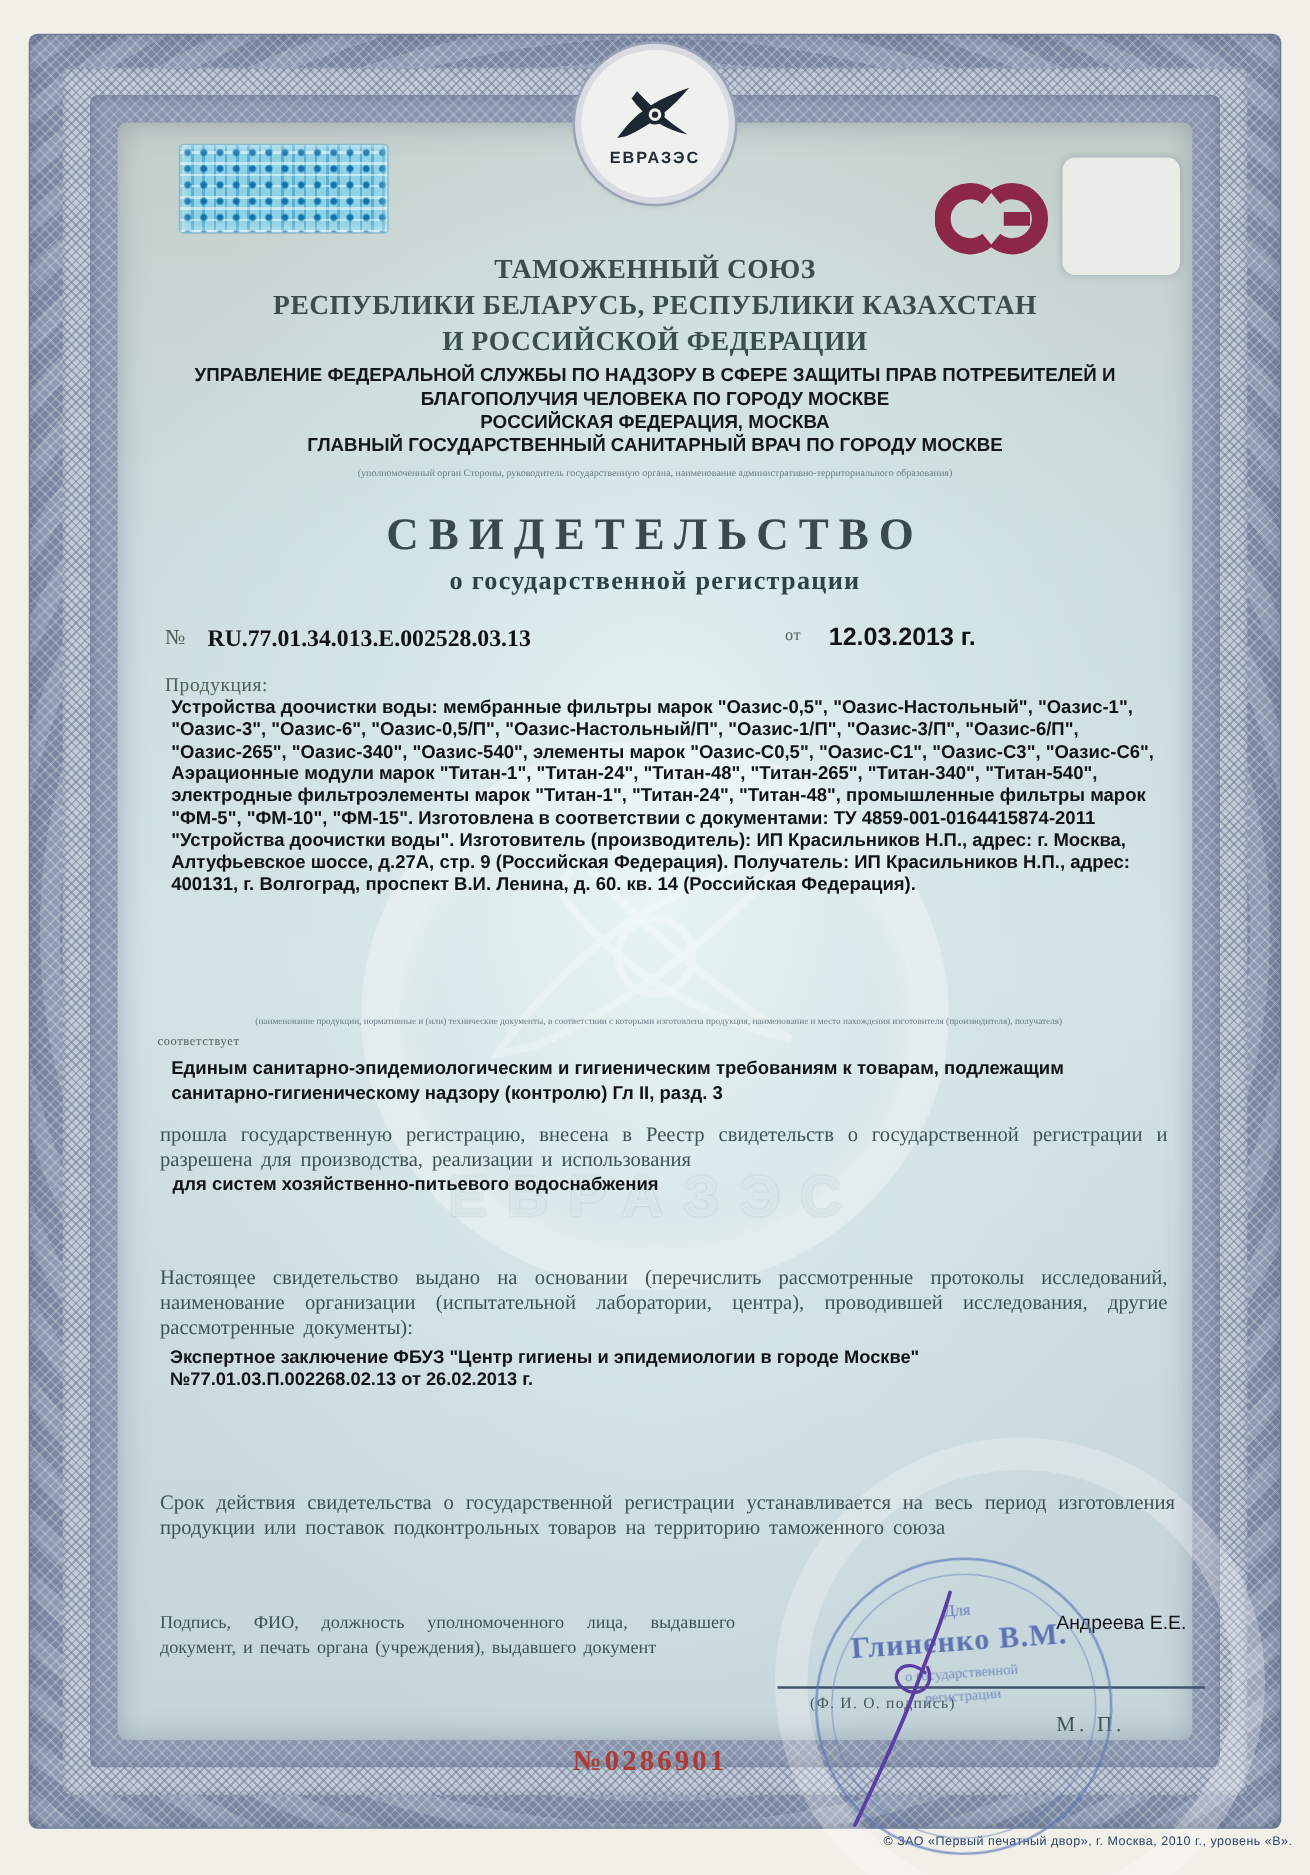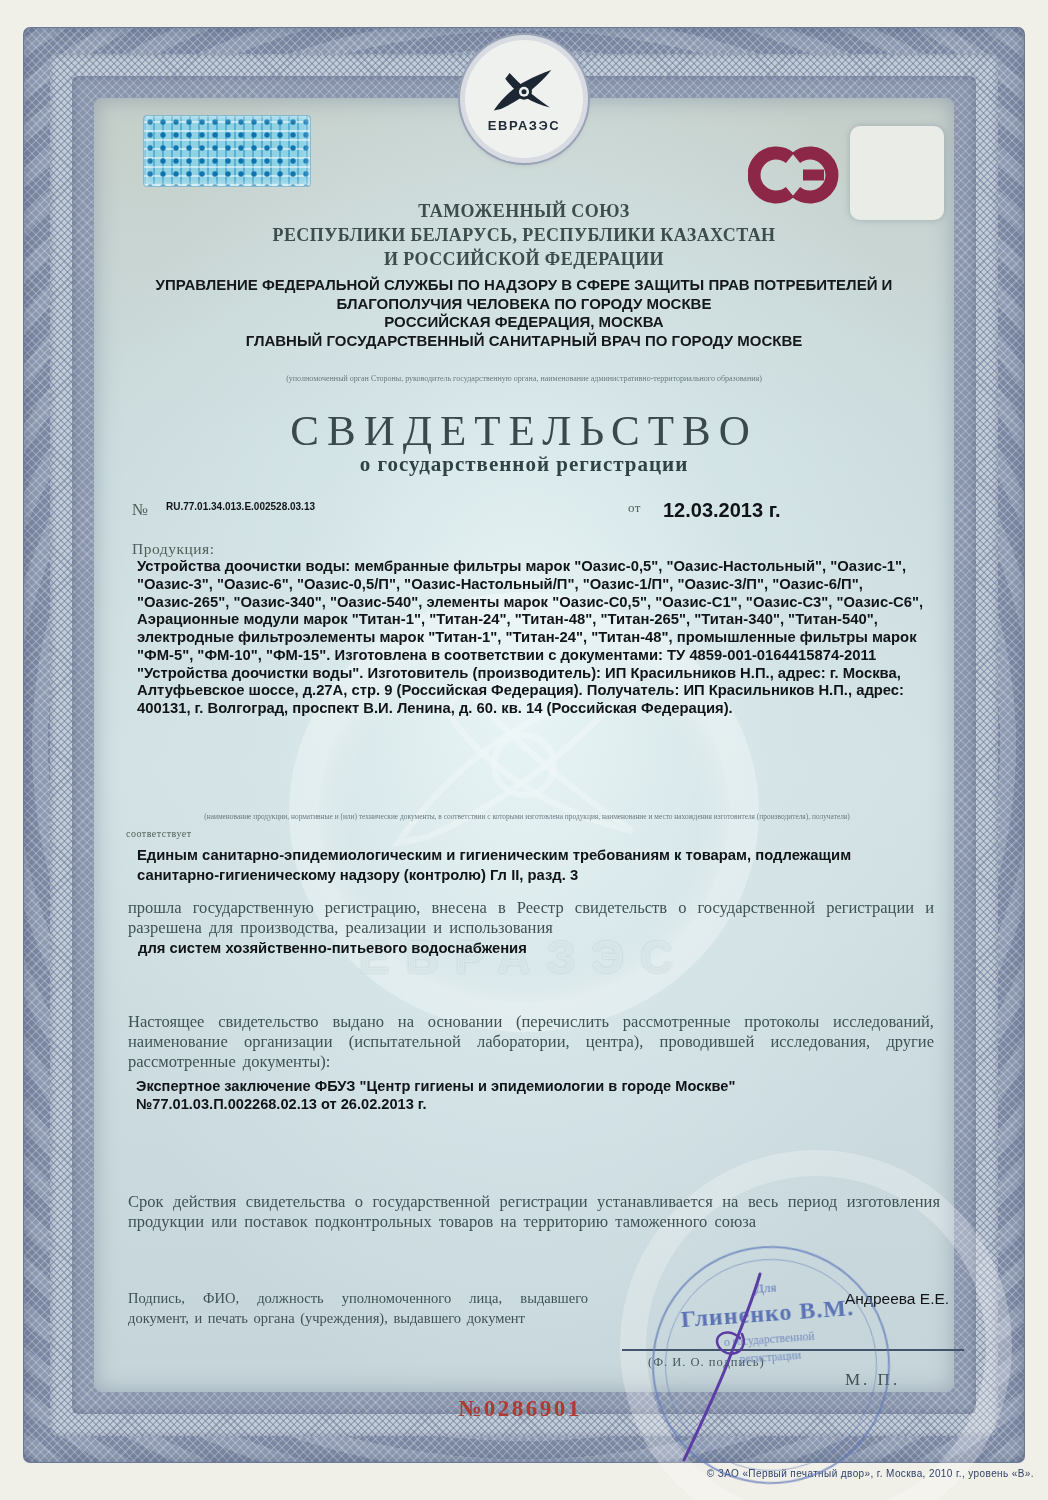--- a/index.html
+++ b/index.html
@@ -51,24 +51,24 @@
       repeating-linear-gradient(0deg, rgba(255,255,255,.5) 0 2px, transparent 2px 9px),
       repeating-linear-gradient(90deg, rgba(35,140,195,.5) 0 2px, transparent 2px 9px);
     background-size:13px 13px,auto,auto;
     box-shadow:0 0 0 1px rgba(110,175,205,.7), inset 0 0 10px rgba(255,255,255,.75);}
   .se-logo{position:absolute;left:748px;top:142px;z-index:6;}
   .blank-square{position:absolute;left:850px;top:126px;width:94px;height:94px;z-index:6;
     background:#e9ece7;border-radius:10px;box-shadow:0 0 6px rgba(120,135,150,.5);}
   
   .abs{position:absolute;z-index:5;}
   .center{text-align:center;}
-  .serifhead{font-weight:bold;color:#3c4e4c;font-size:18px;line-height:1.32;letter-spacing:.4px;}
+  .serifhead{font-weight:bold;color:#3c4e4c;font-size:22px;line-height:1.32;letter-spacing:.4px;}
   .sanshead{font-family:"Liberation Sans",sans-serif;font-weight:bold;color:#15181a;font-size:15px;line-height:1.24;}
   .microcaption{color:#55676f;opacity:.85;filter:blur(.3px);}
-  .title-main{font-weight:normal;font-size:43px;letter-spacing:8px;color:#3a4a4c;}
+  .title-main{font-weight:bold;font-size:36px;letter-spacing:8px;color:#3a4a4c;}
   .title-sub{font-weight:bold;font-size:21px;letter-spacing:1px;color:#2f4244;}
   .formlabel{color:#4e6059;font-size:15.5px;letter-spacing:.5px;}
   .filled{font-family:"Liberation Sans",sans-serif;font-weight:bold;color:#111417;}
   .serifpar{color:#3e5254;font-size:16.5px;line-height:1.22;text-align:justify;word-spacing:3px;}
   .stamp{position:absolute;left:652px;top:1246px;width:238px;height:238px;z-index:7;transform:rotate(-4deg);
     color:#5b76b8;filter:blur(.3px);opacity:.92;}
   .stamp .ring1{position:absolute;inset:0;border-radius:50%;border:2.5px solid rgba(95,120,185,.75);}
   .stamp .ring2{position:absolute;inset:13px;border-radius:50%;border:1.5px solid rgba(95,120,185,.6);}
   .stamp-inner{position:absolute;inset:28px;text-align:center;font-family:"Liberation Serif",serif;}
   .stamp-top{font-size:13px;margin-top:6px;}
@@ -128,21 +128,21 @@
     <div class="sanshead" style="margin-top:5px;">УПРАВЛЕНИЕ ФЕДЕРАЛЬНОЙ СЛУЖБЫ ПО НАДЗОРУ В СФЕРЕ ЗАЩИТЫ ПРАВ ПОТРЕБИТЕЛЕЙ И БЛАГОПОЛУЧИЯ ЧЕЛОВЕКА ПО ГОРОДУ МОСКВЕ</div>
     <div class="sanshead">РОССИЙСКАЯ ФЕДЕРАЦИЯ, МОСКВА</div>
     <div class="sanshead">ГЛАВНЫЙ ГОСУДАРСТВЕННЫЙ САНИТАРНЫЙ ВРАЧ ПО ГОРОДУ МОСКВЕ</div>
   </div>
   <div class="abs center microcaption" style="left:165px;right:165px;top:374px;font-size:8px;">(уполномоченный орган Стороны, руководитель государственную органа, наименование административно-территориального образования)</div>
 
   <div class="abs center title-main" style="left:130px;right:130px;top:406px;">СВИДЕТЕЛЬСТВО</div>
   <div class="abs center title-sub" style="left:130px;right:130px;top:452px;">о государственной регистрации</div>
 
   <div class="abs formlabel" style="left:132px;top:500px;font-size:17px;">№</div>
-  <div class="abs filled" style="left:166px;top:501px;font-size:10px;">RU.77.01.34.013.Е.002528.03.13</div>
+  <div class="abs filled" style="left:166px;top:501px;font-size:19px;font-family:Liberation Serif, serif;">RU.77.01.34.013.Е.002528.03.13</div>
   <div class="abs formlabel" style="left:628px;top:500px;font-size:13px;">от</div>
   <div class="abs filled" style="left:663px;top:499px;font-size:20px;">12.03.2013 г.</div>
 
   <div class="abs formlabel" style="left:132px;top:540px;">Продукция:</div>
   <div class="abs filled" style="left:137px;top:558px;width:800px;font-size:14.8px;line-height:1.2;">Устройства доочистки воды: мембранные фильтры марок "Оазис-0,5", "Оазис-Настольный", "Оазис-1", "Оазис-3", "Оазис-6", "Оазис-0,5/П", "Оазис-Настольный/П", "Оазис-1/П", "Оазис-3/П", "Оазис-6/П", "Оазис-265", "Оазис-340", "Оазис-540", элементы марок "Оазис-С0,5", "Оазис-С1", "Оазис-С3", "Оазис-С6", Аэрационные модули марок "Титан-1", "Титан-24", "Титан-48", "Титан-265", "Титан-340", "Титан-540", электродные фильтроэлементы марок "Титан-1", "Титан-24", "Титан-48", промышленные фильтры марок "ФМ-5", "ФМ-10", "ФМ-15". Изготовлена в соответствии с документами: ТУ 4859-001-0164415874-2011 "Устройства доочистки воды". Изготовитель (производитель): ИП Красильников Н.П., адрес: г. Москва, Алтуфьевское шоссе, д.27А, стр. 9 (Российская Федерация). Получатель: ИП Красильников Н.П., адрес: 400131, г. Волгоград, проспект В.И. Ленина, д. 60. кв. 14 (Российская Федерация).</div>
   <div class="abs center microcaption" style="left:118px;right:112px;top:812px;font-size:7.4px;">(наименование продукции, нормативные и (или) технические документы, в соответствии с которыми изготовлена продукция, наименование и место нахождения изготовителя (производителя), получателя)</div>
 
   <div class="abs formlabel" style="left:126px;top:828px;font-size:10px;">соответствует</div>
   <div class="abs filled" style="left:137px;top:846px;width:760px;font-size:14.8px;line-height:1.32;">Единым санитарно-эпидемиологическим и гигиеническим требованиям к товарам, подлежащим санитарно-гигиеническому надзору (контролю) Гл II, разд. 3</div>
 

